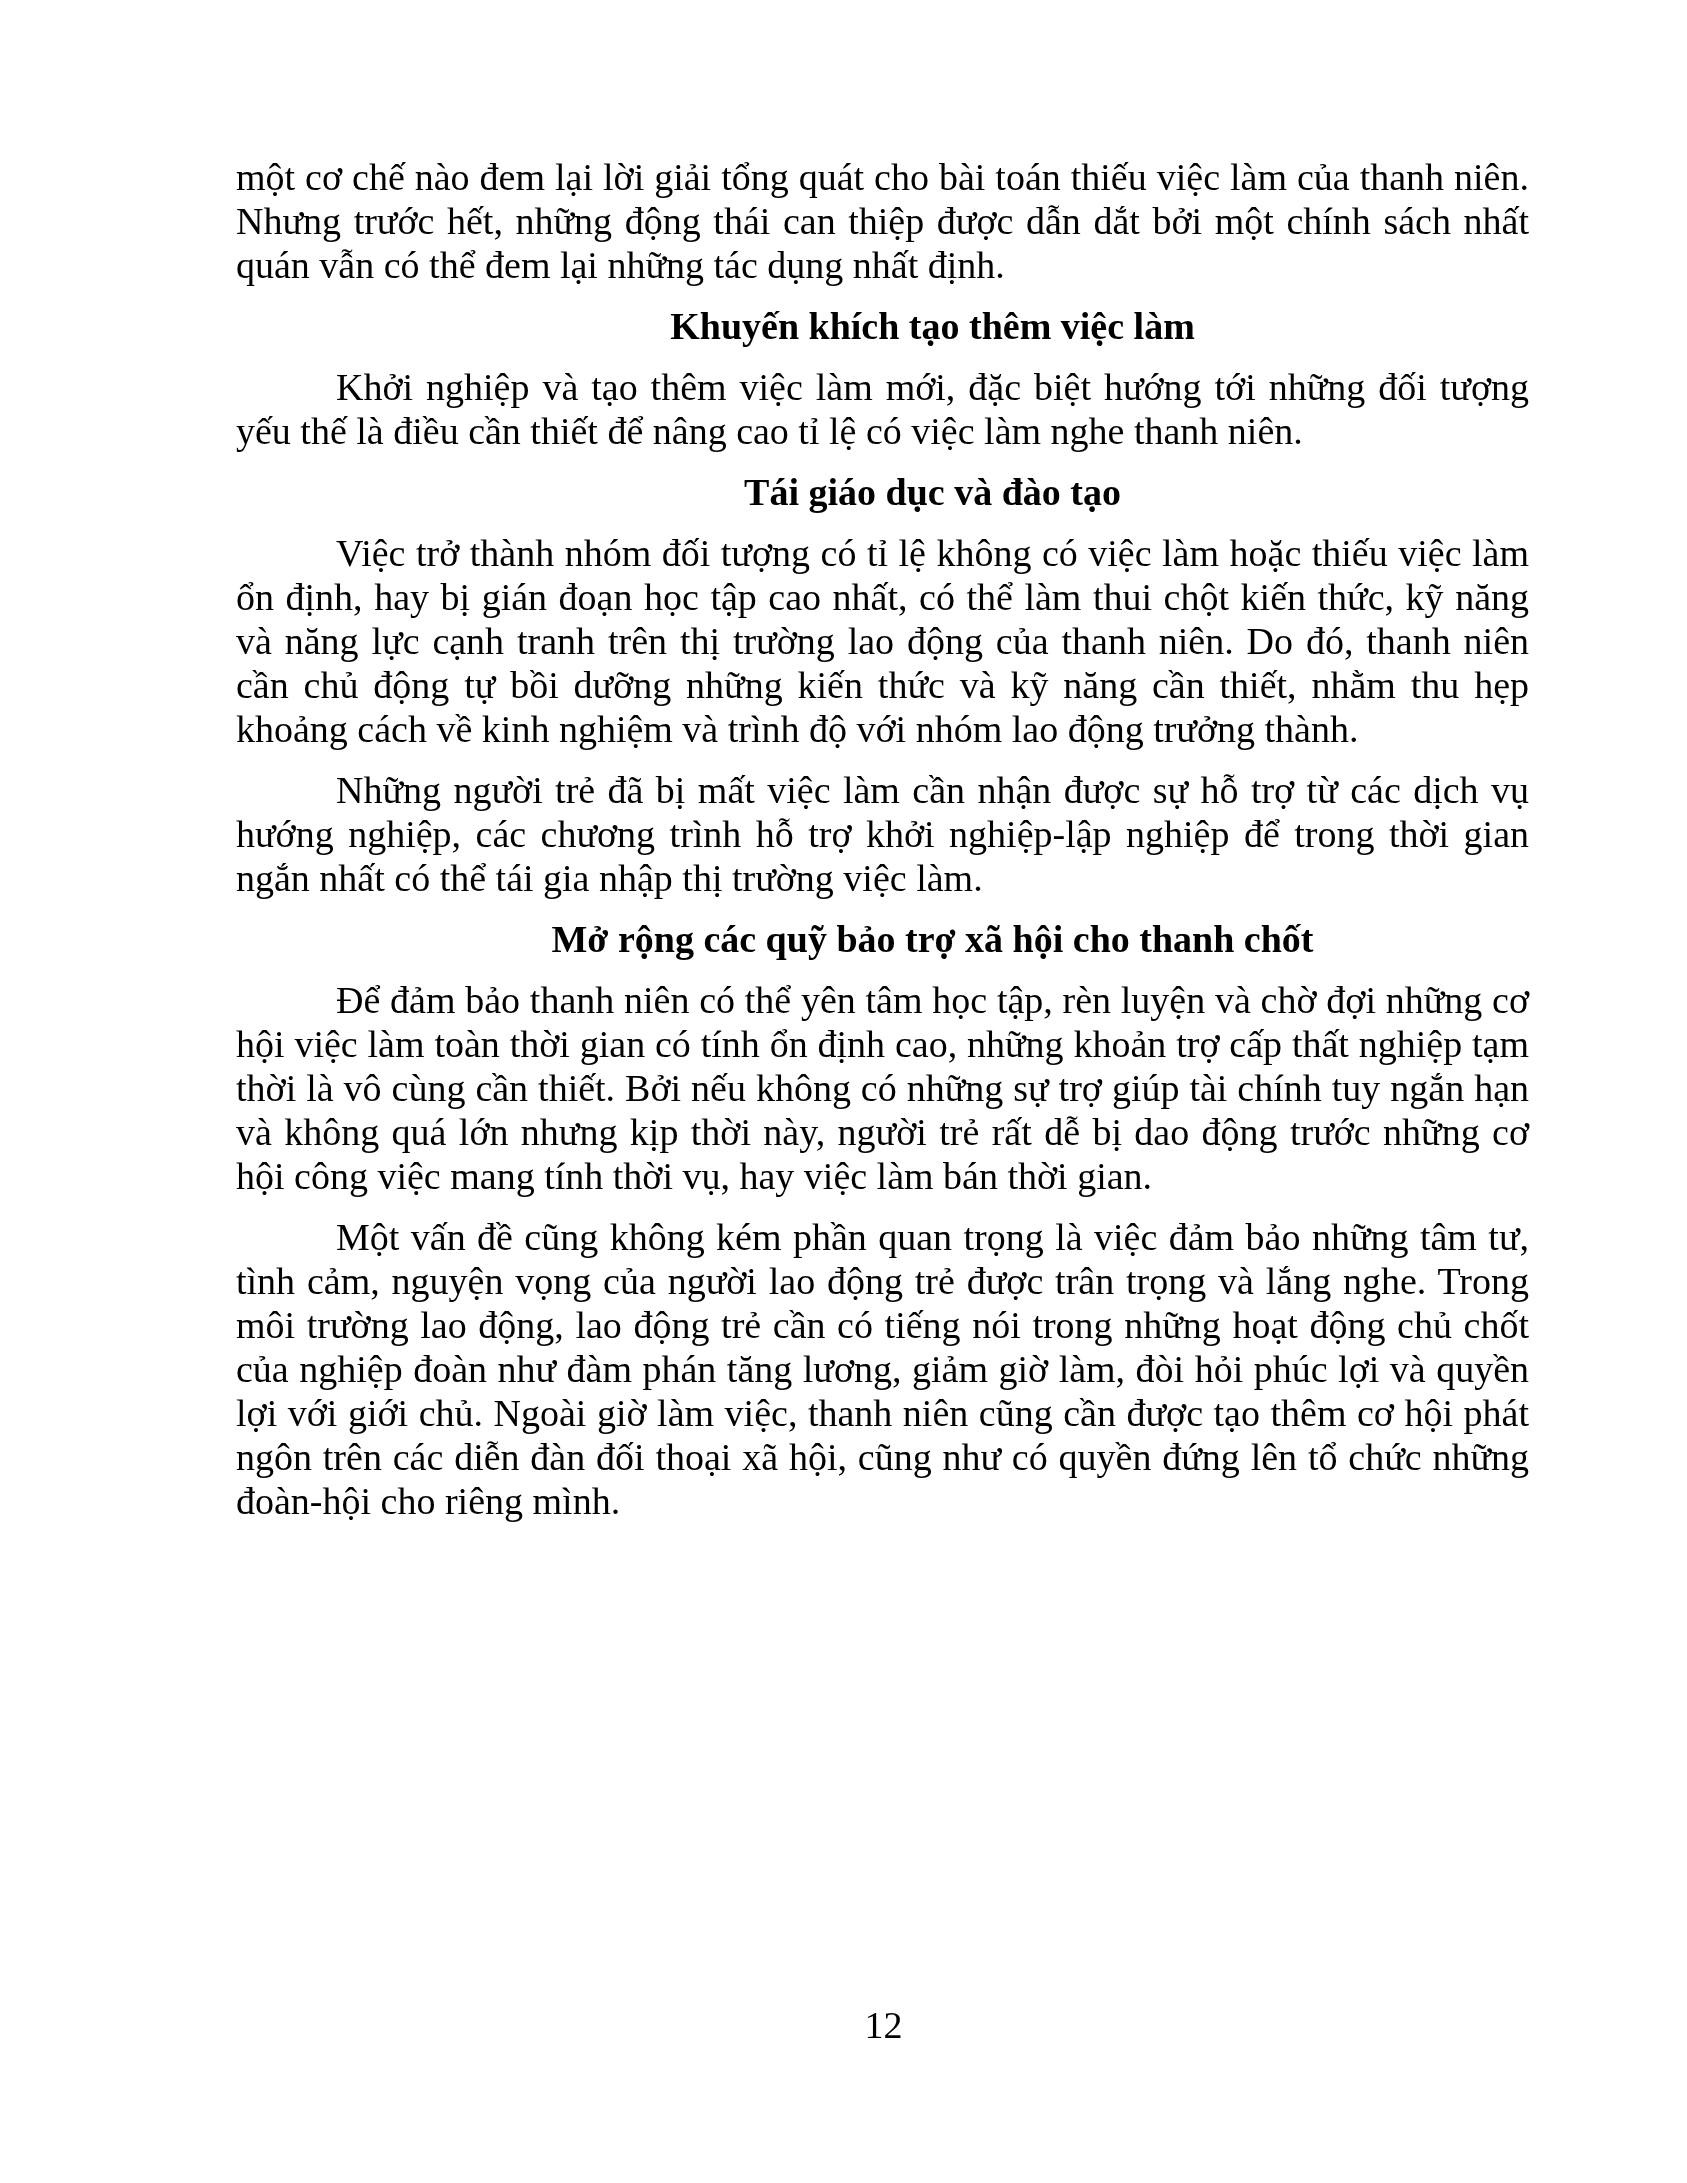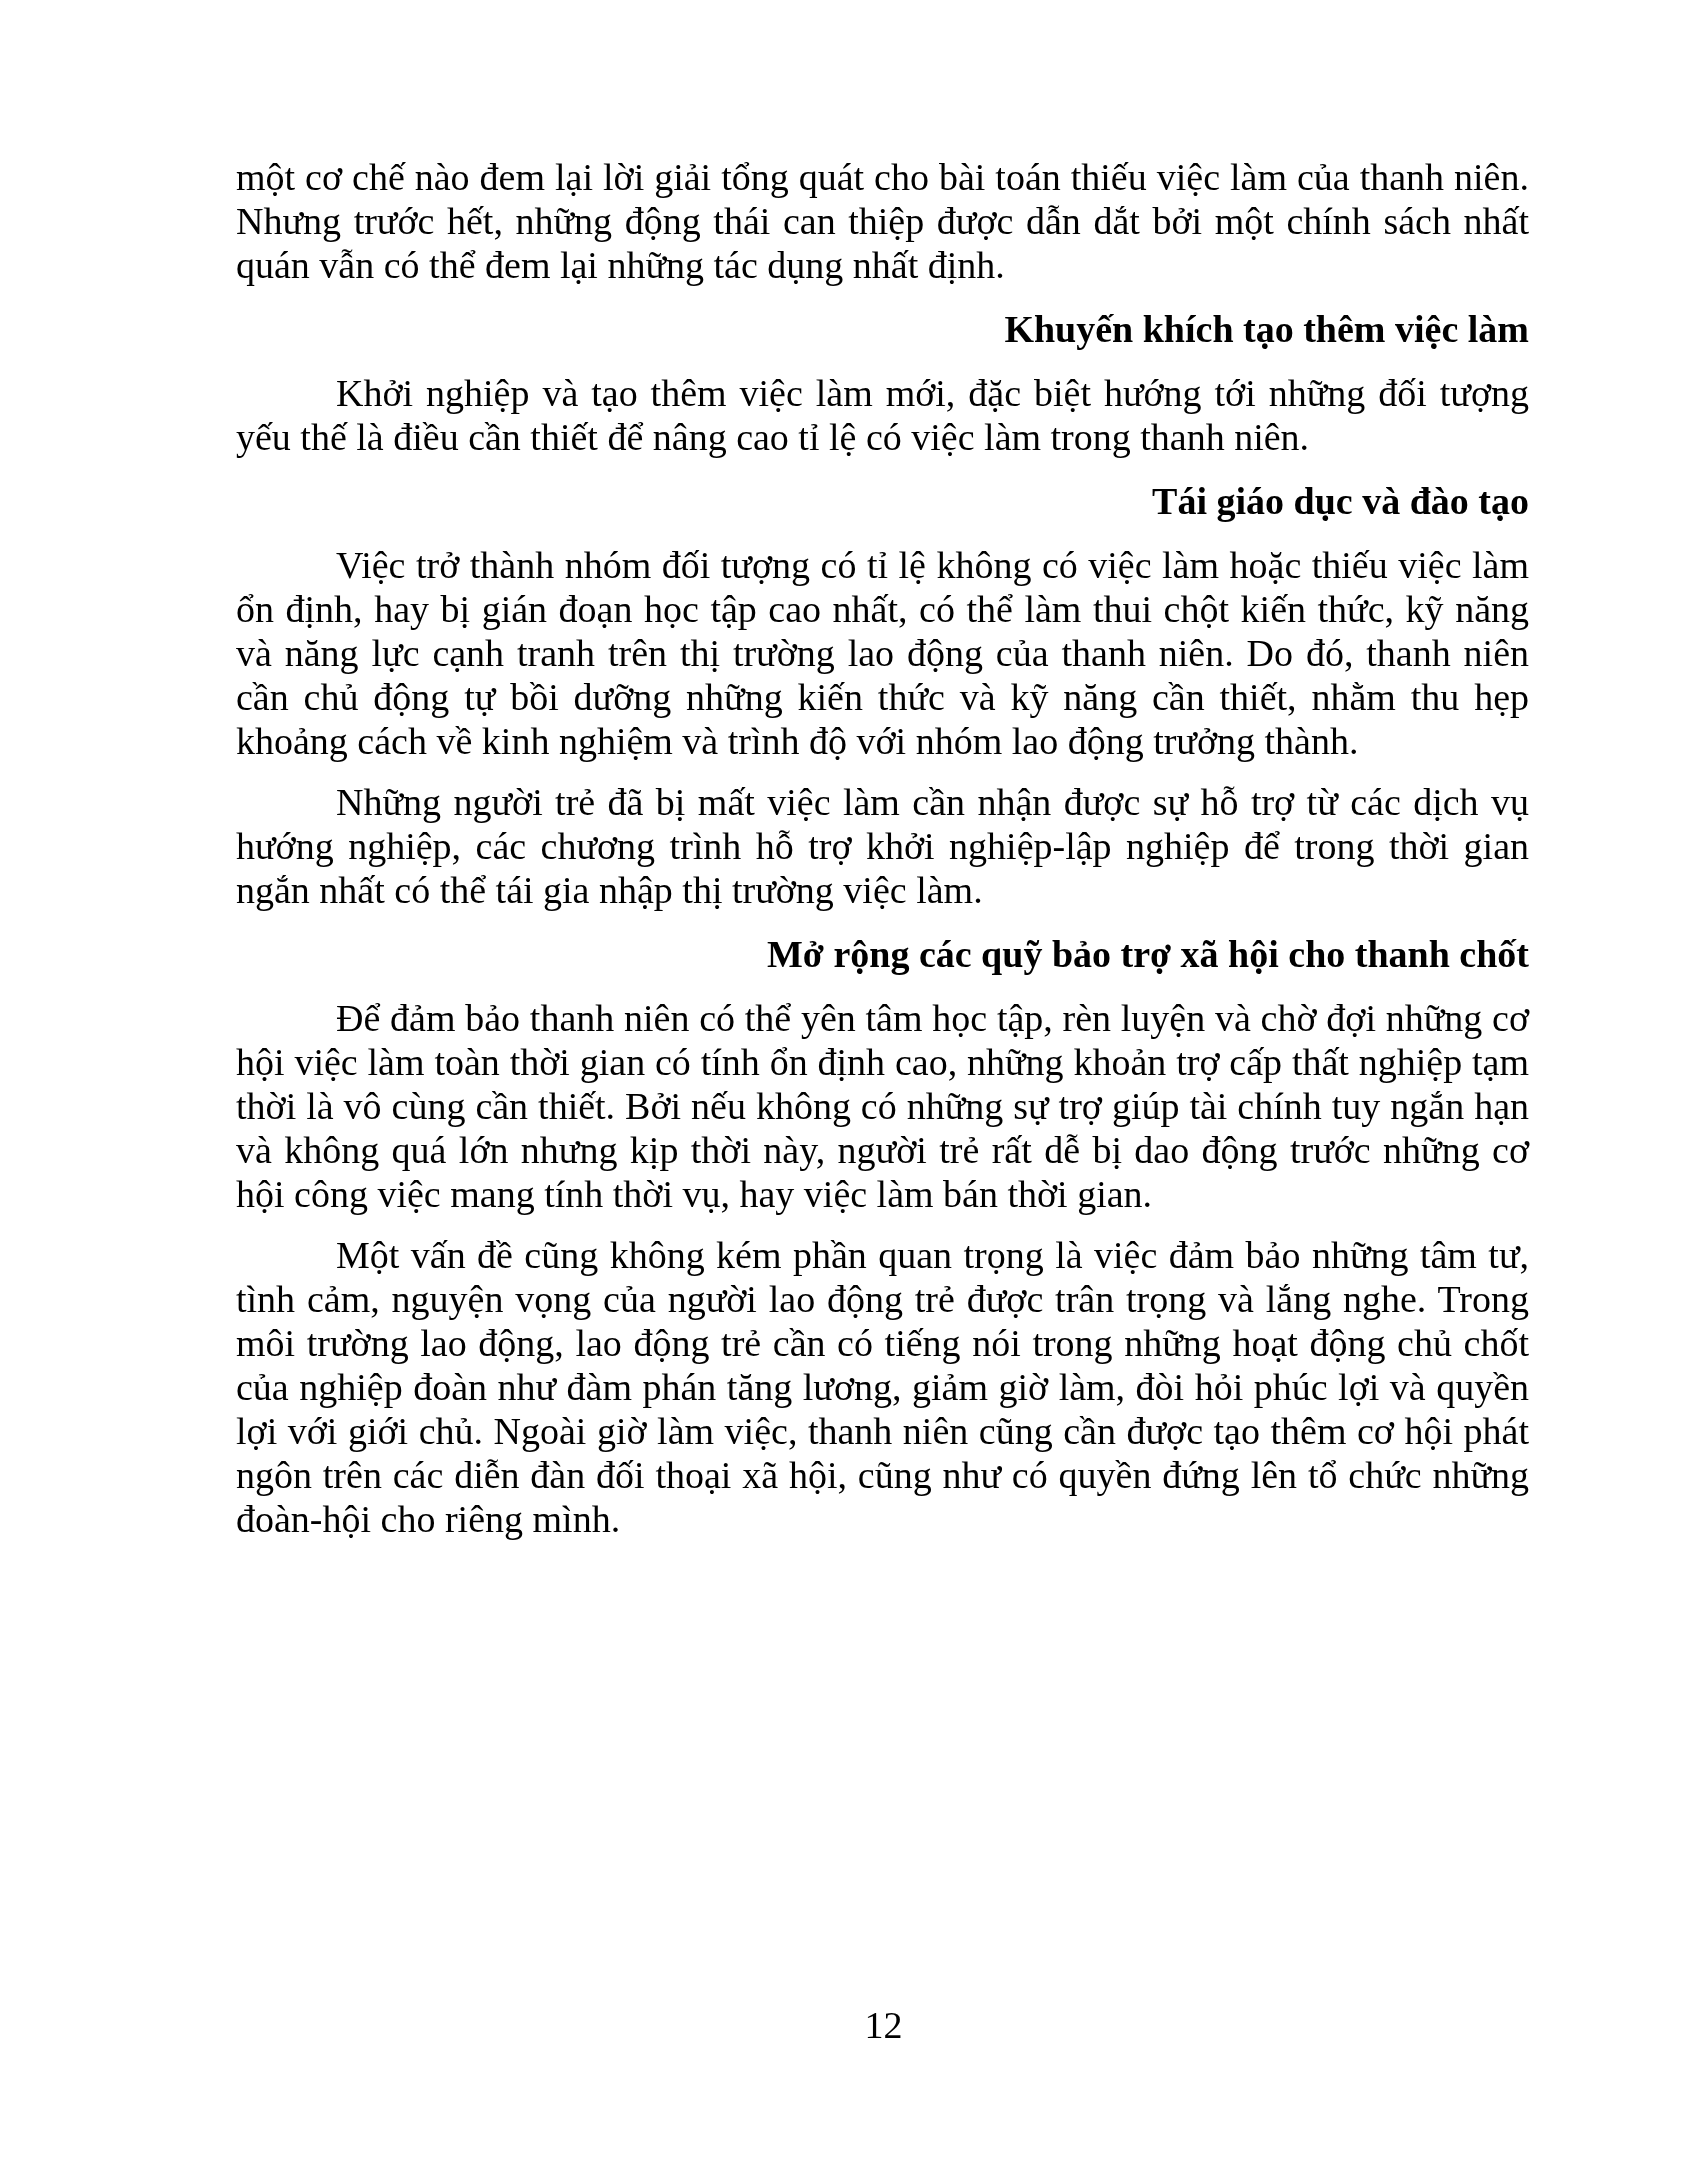--- a/index.html
+++ b/index.html
@@ -25,25 +25,25 @@
     line-height: 44px;
     text-align: justify;
   }
   .content > :first-child { margin-top: 0; }
   .para {
     margin: 17px 0;
     text-indent: 100px;
   }
   .para.no-indent { text-indent: 0; }
   .heading {
-    margin: 20px 0;
+    margin: 14px 0;
     font-size: 38px;
     line-height: 44px;
     font-weight: bold;
-    text-align: right;
+    text-align: center;
     text-indent: 100px;
   }
   .footer {
     position: absolute;
     left: 40px;
     top: 2003px;
     width: 1687px;
     font-size: 38px;
     line-height: 44px;
     text-align: center;
@@ -51,21 +51,21 @@
 </style>
 </head>
 <body>
 
 <div class="page">
   <div class="content">
     <p class="para no-indent">một cơ chế nào đem lại lời giải tổng quát cho bài toán thiếu việc làm của thanh niên. Nhưng trước hết, những động thái can thiệp được dẫn dắt bởi một chính sách nhất quán vẫn có thể đem lại những tác dụng nhất định.</p>
 
     <h2 class="heading">Khuyến khích tạo thêm việc làm</h2>
 
-    <p class="para">Khởi nghiệp và tạo thêm việc làm mới, đặc biệt hướng tới những đối tượng yếu thế là điều cần thiết để nâng cao tỉ lệ có việc làm trong thanh niên.</p>
+    <p class="para">Khởi nghiệp và tạo thêm việc làm mới, đặc biệt hướng tới những đối tượng yếu thế là điều cần thiết để nâng cao tỉ lệ có việc làm nghe thanh niên.</p>
 
     <h2 class="heading">Tái giáo dục và đào tạo</h2>
 
     <p class="para">Việc trở thành nhóm đối tượng có tỉ lệ không có việc làm hoặc thiếu việc làm ổn định, hay bị gián đoạn học tập cao nhất, có thể làm thui chột kiến thức, kỹ năng và năng lực cạnh tranh trên thị trường lao động của thanh niên. Do đó, thanh niên cần chủ động tự bồi dưỡng những kiến thức và kỹ năng cần thiết, nhằm thu hẹp khoảng cách về kinh nghiệm và trình độ với nhóm lao động trưởng thành.</p>
 
 
     <p class="para">Những người trẻ đã bị mất việc làm cần nhận được sự hỗ trợ từ các dịch vụ hướng nghiệp, các chương trình hỗ trợ khởi nghiệp-lập nghiệp để trong thời gian ngắn nhất có thể tái gia nhập thị trường việc làm.</p>
 
     <h2 class="heading">Mở rộng các quỹ bảo trợ xã hội cho thanh chốt</h2>
 

